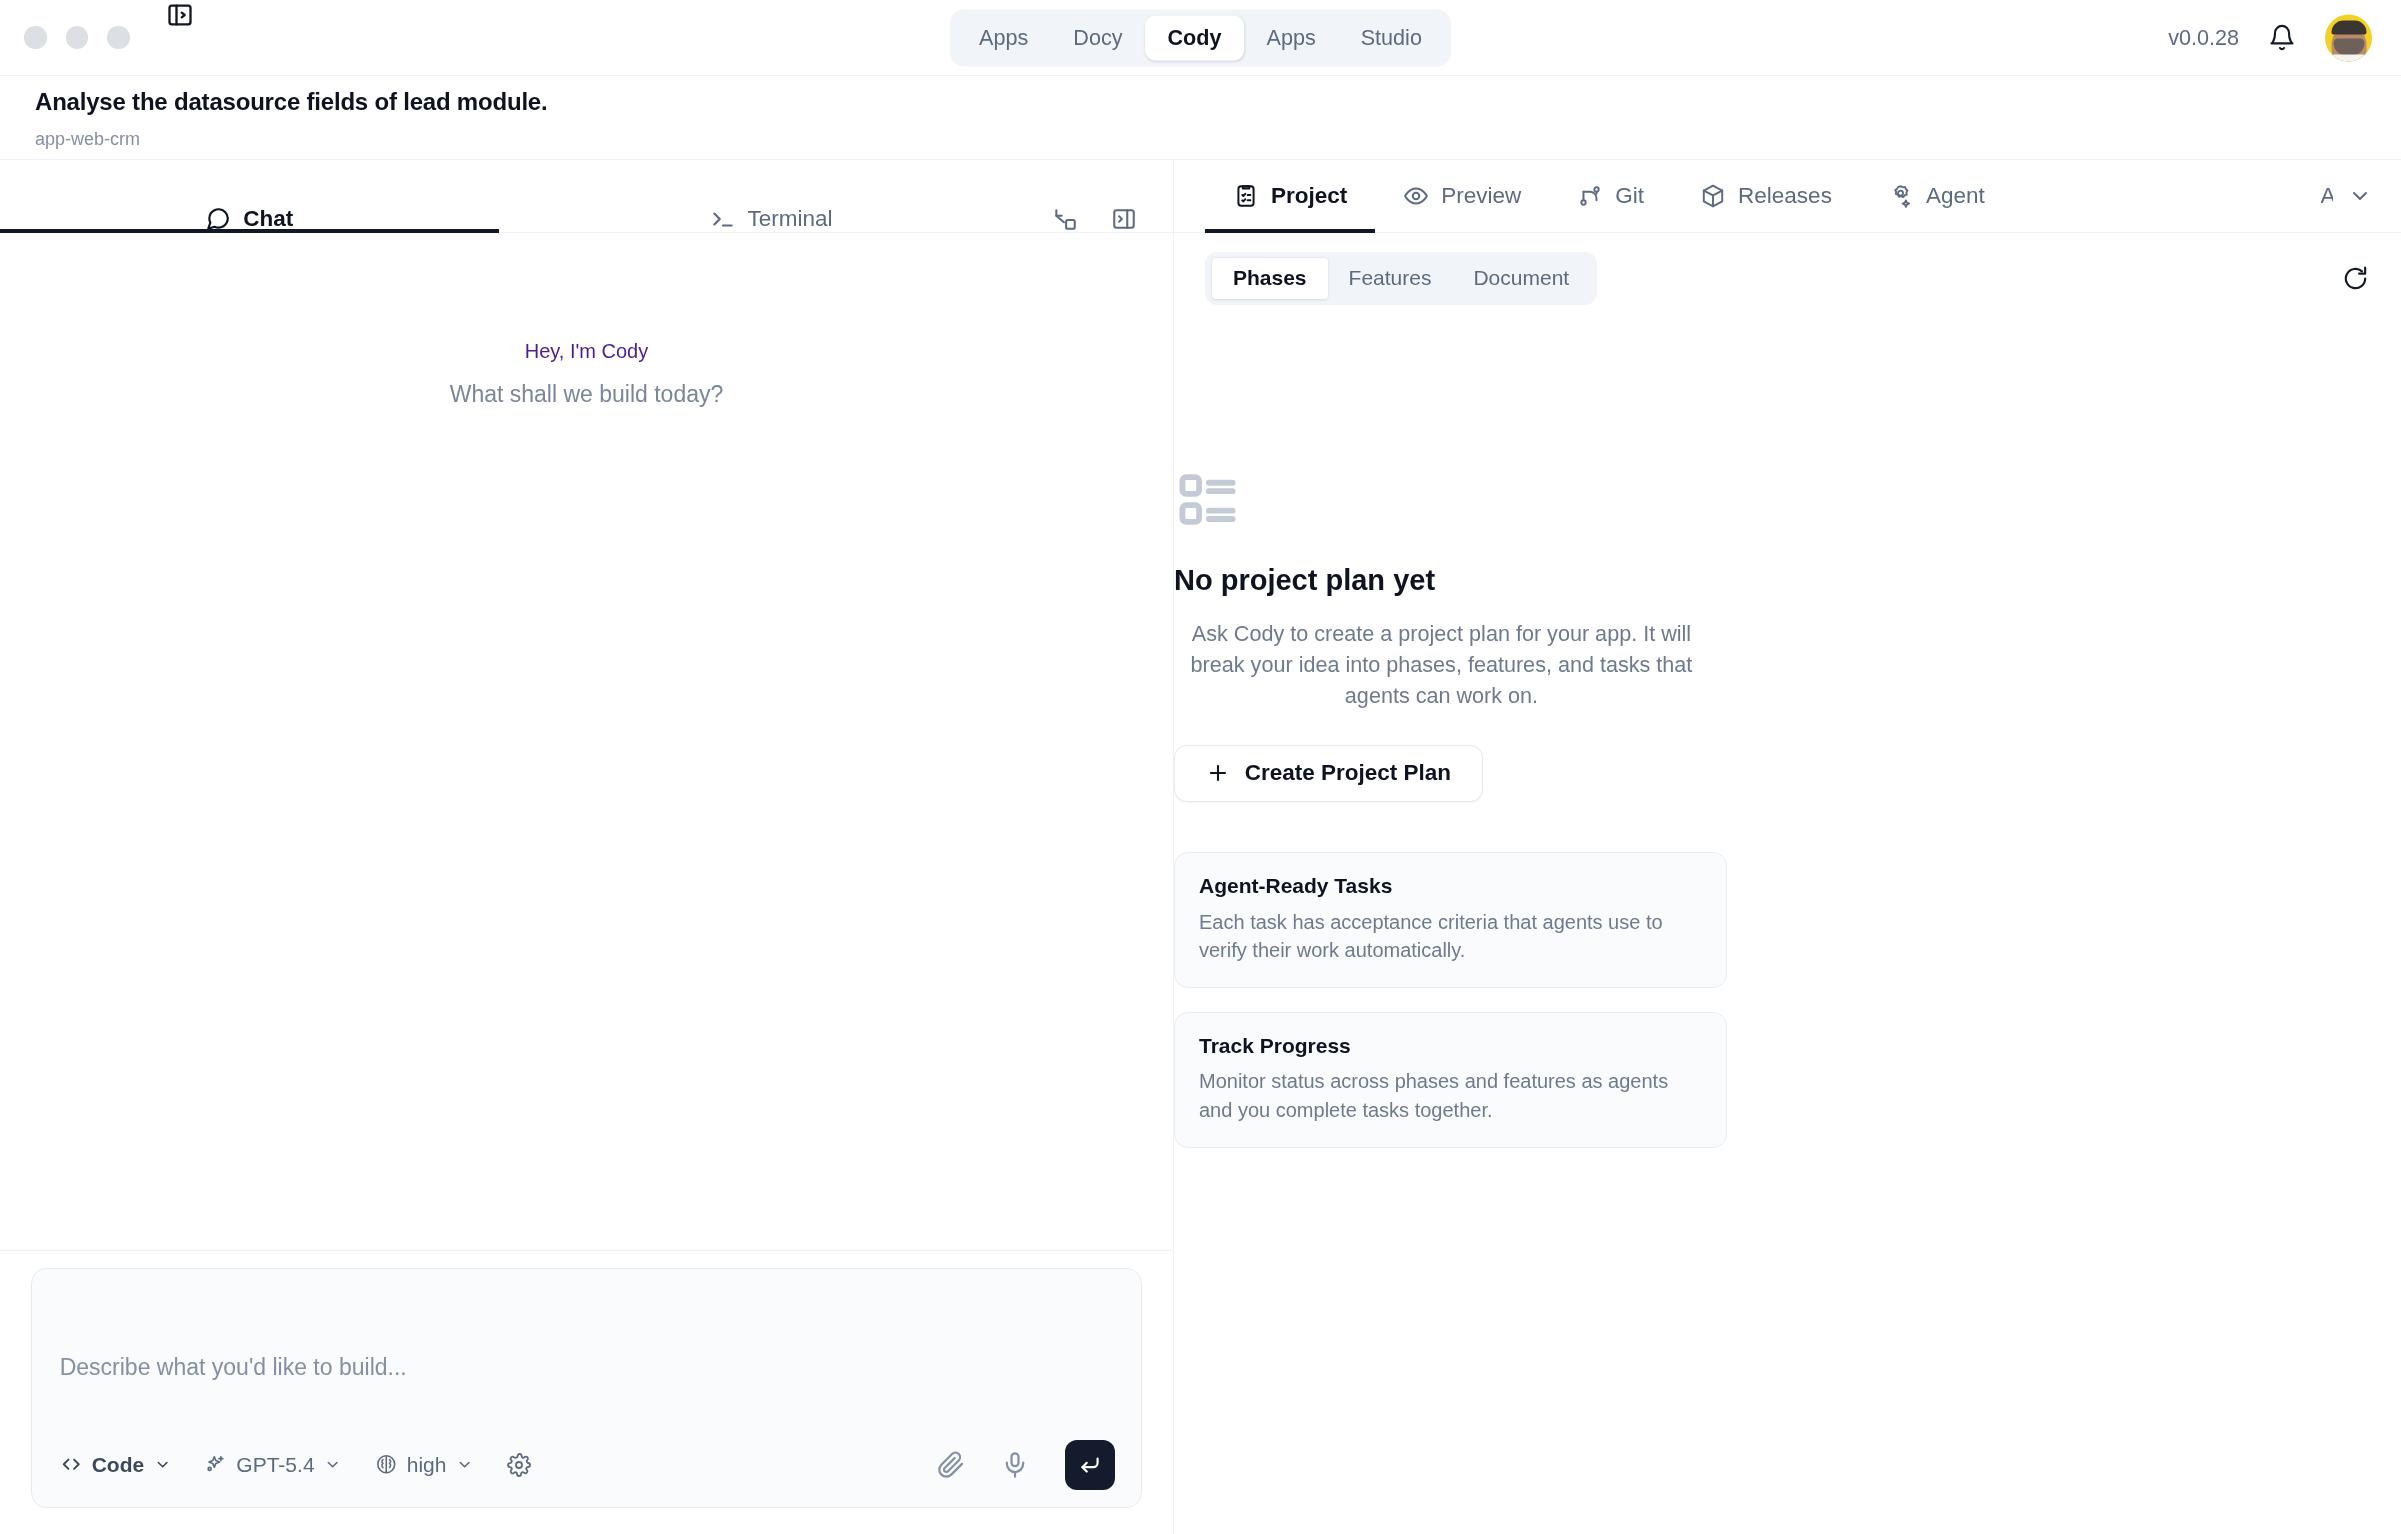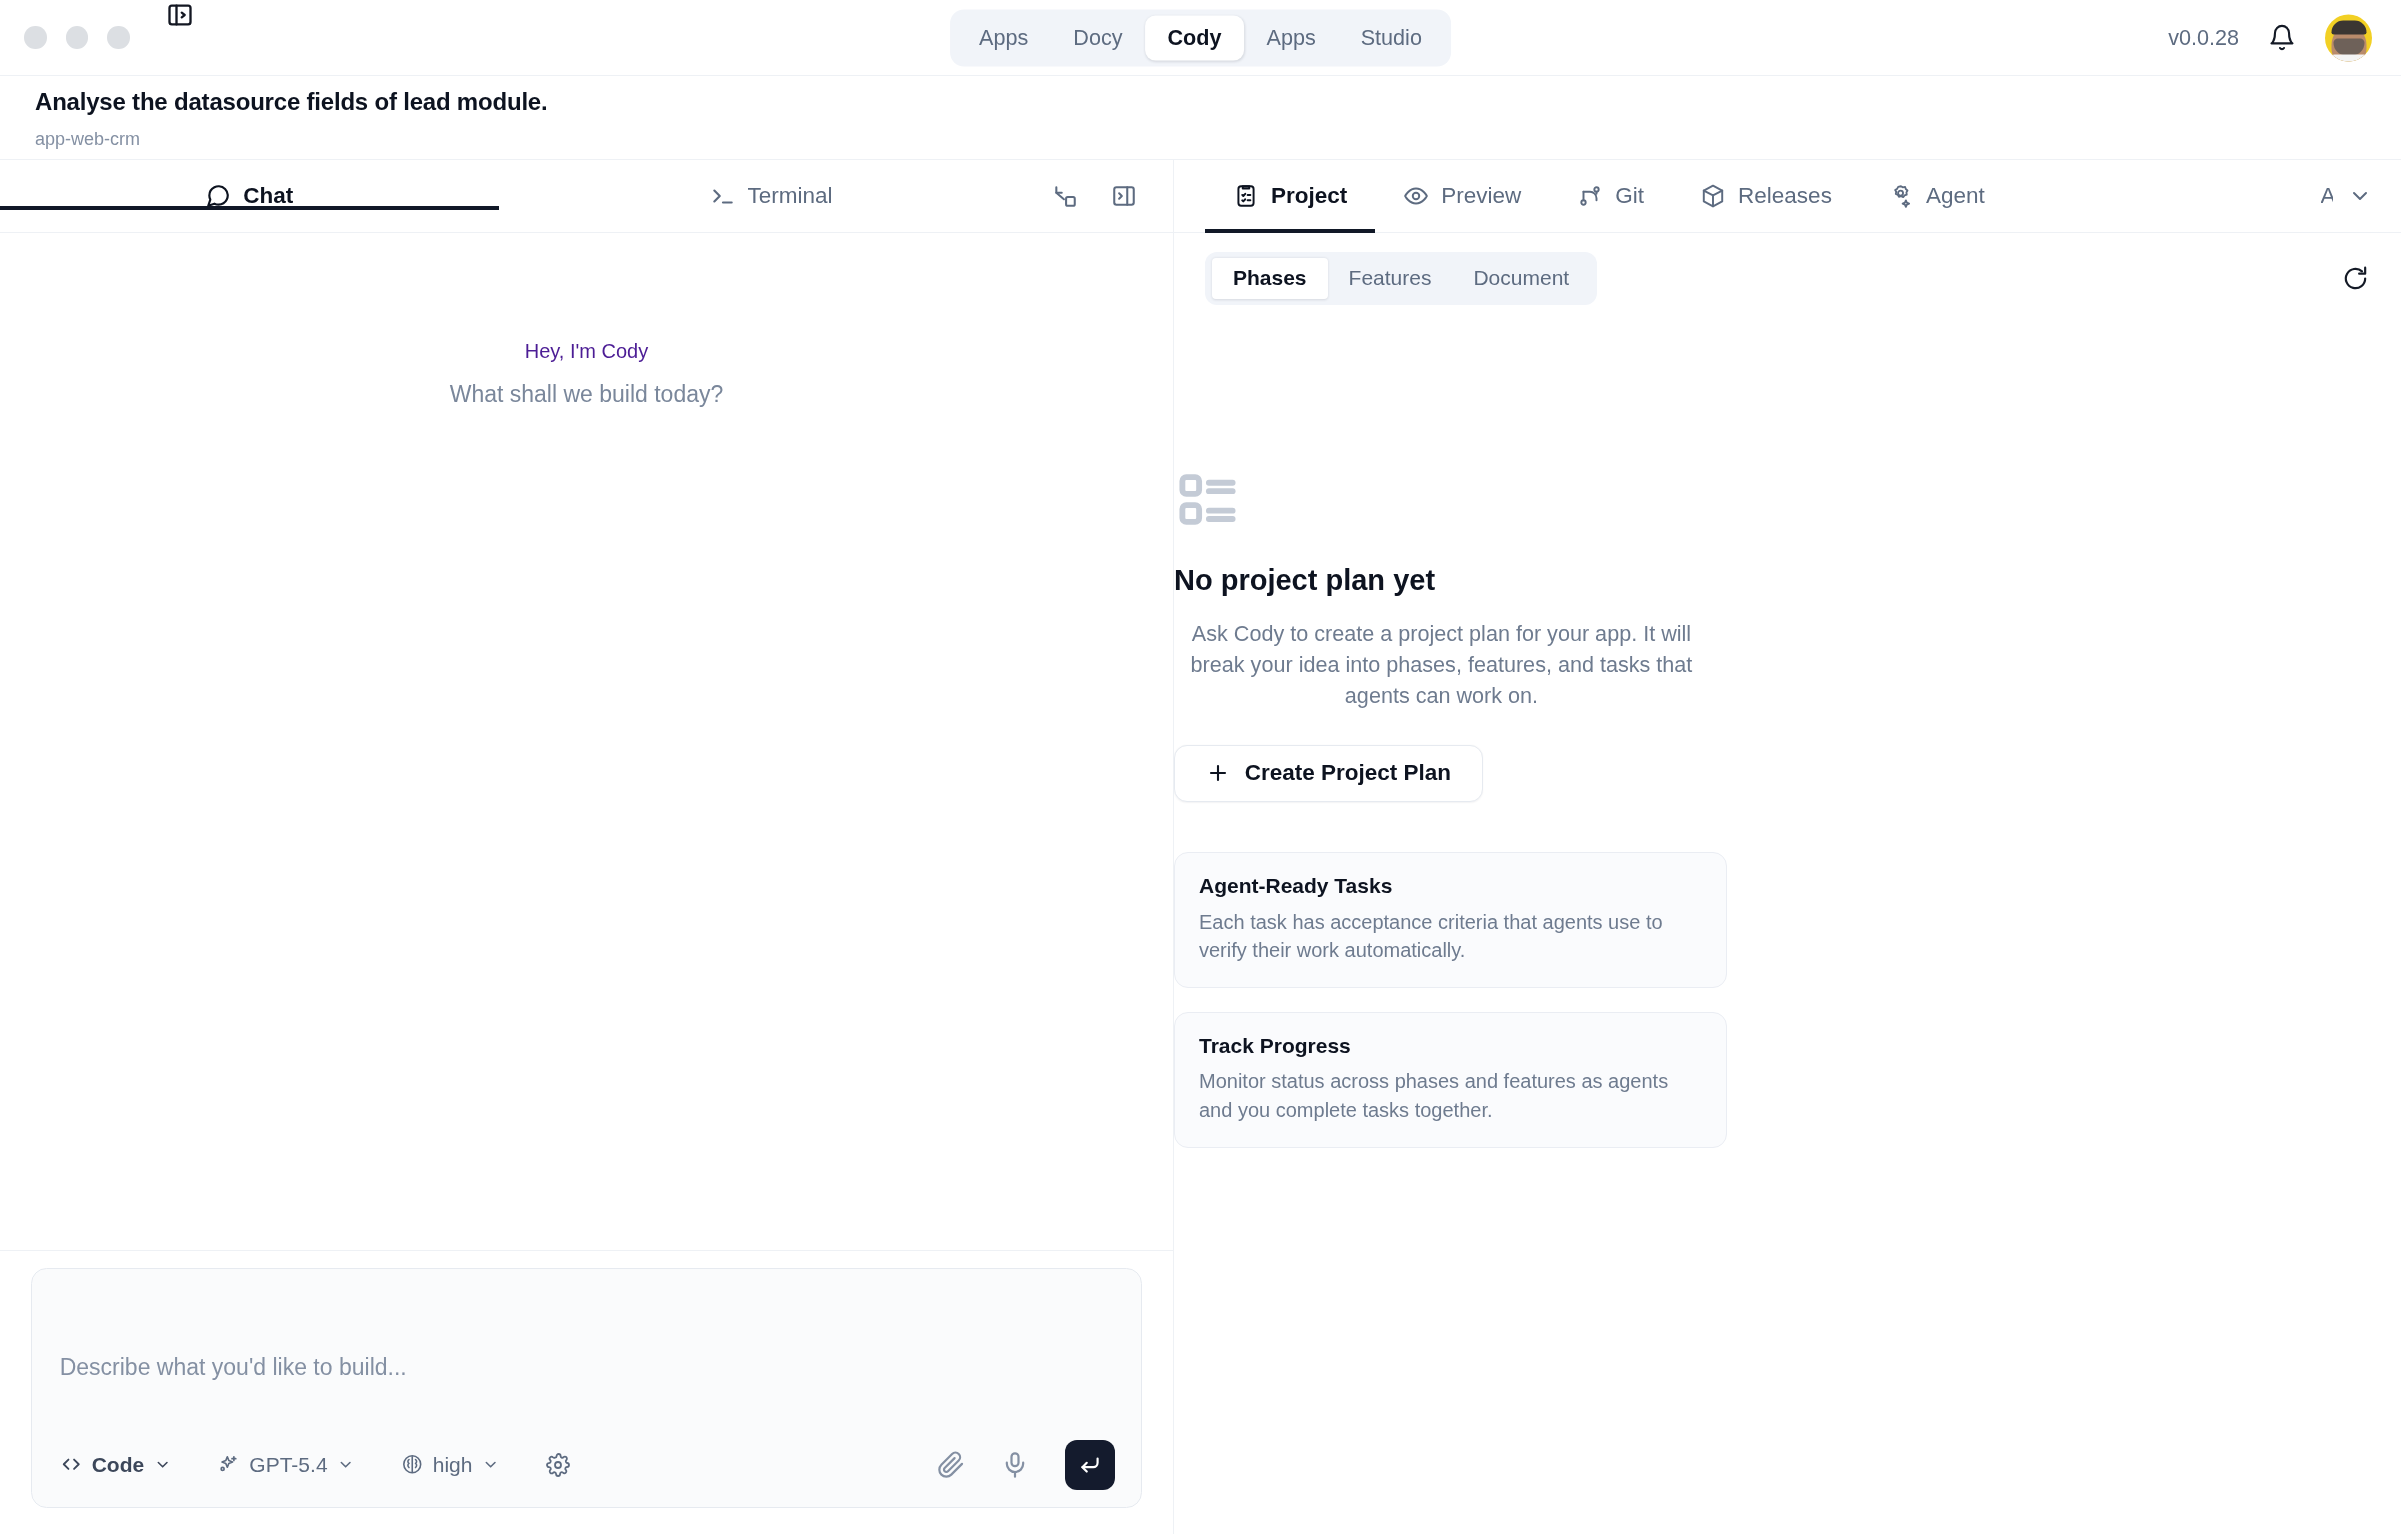--- a/index.html
+++ b/index.html
@@ -161,21 +161,21 @@
     flex-direction: column;
     border-right: 1.7px solid #eef1f5;
     min-height: 0;
     background: #fff;
   }
 
   .left-tabs {
     height: 73px;
     flex: 0 0 73px;
     display: flex;
-    align-items: center;
+    align-items: flex-end;
     border-bottom: 1.7px solid #eef1f5;
     position: relative;
     gap: 23px;
   }
   .ltab {
     flex: 1 1 0;
     display: flex; align-items: center; justify-content: center;
     gap: 12px;
     font-size: 22.5px;
     color: #5d6b80;
@@ -238,21 +238,21 @@
     width: 100%;
     padding: 3.5px 0 0 1.7px;
   }
   .composer-input::placeholder { color: #8490a3; }
   .composer-bar {
     flex: 0 0 auto;
     display: flex;
     align-items: center;
     justify-content: space-between;
   }
-  .composer-left { display: flex; align-items: center; gap: 43px; }
+  .composer-left { display: flex; align-items: center; gap: 30px; }
   .cchip {
     display: flex; align-items: center; gap: 9.5px;
     font-size: 21px;
     color: #5d6b80;
     padding: 3.5px 1.7px;
   }
   .cchip.strong { color: #3c475a; font-weight: bold; }
   .cchip .ic { display: flex; }
   .composer-right { display: flex; align-items: center; gap: 36px; }
   .icon-btn { display: flex; color: #8490a3; }

